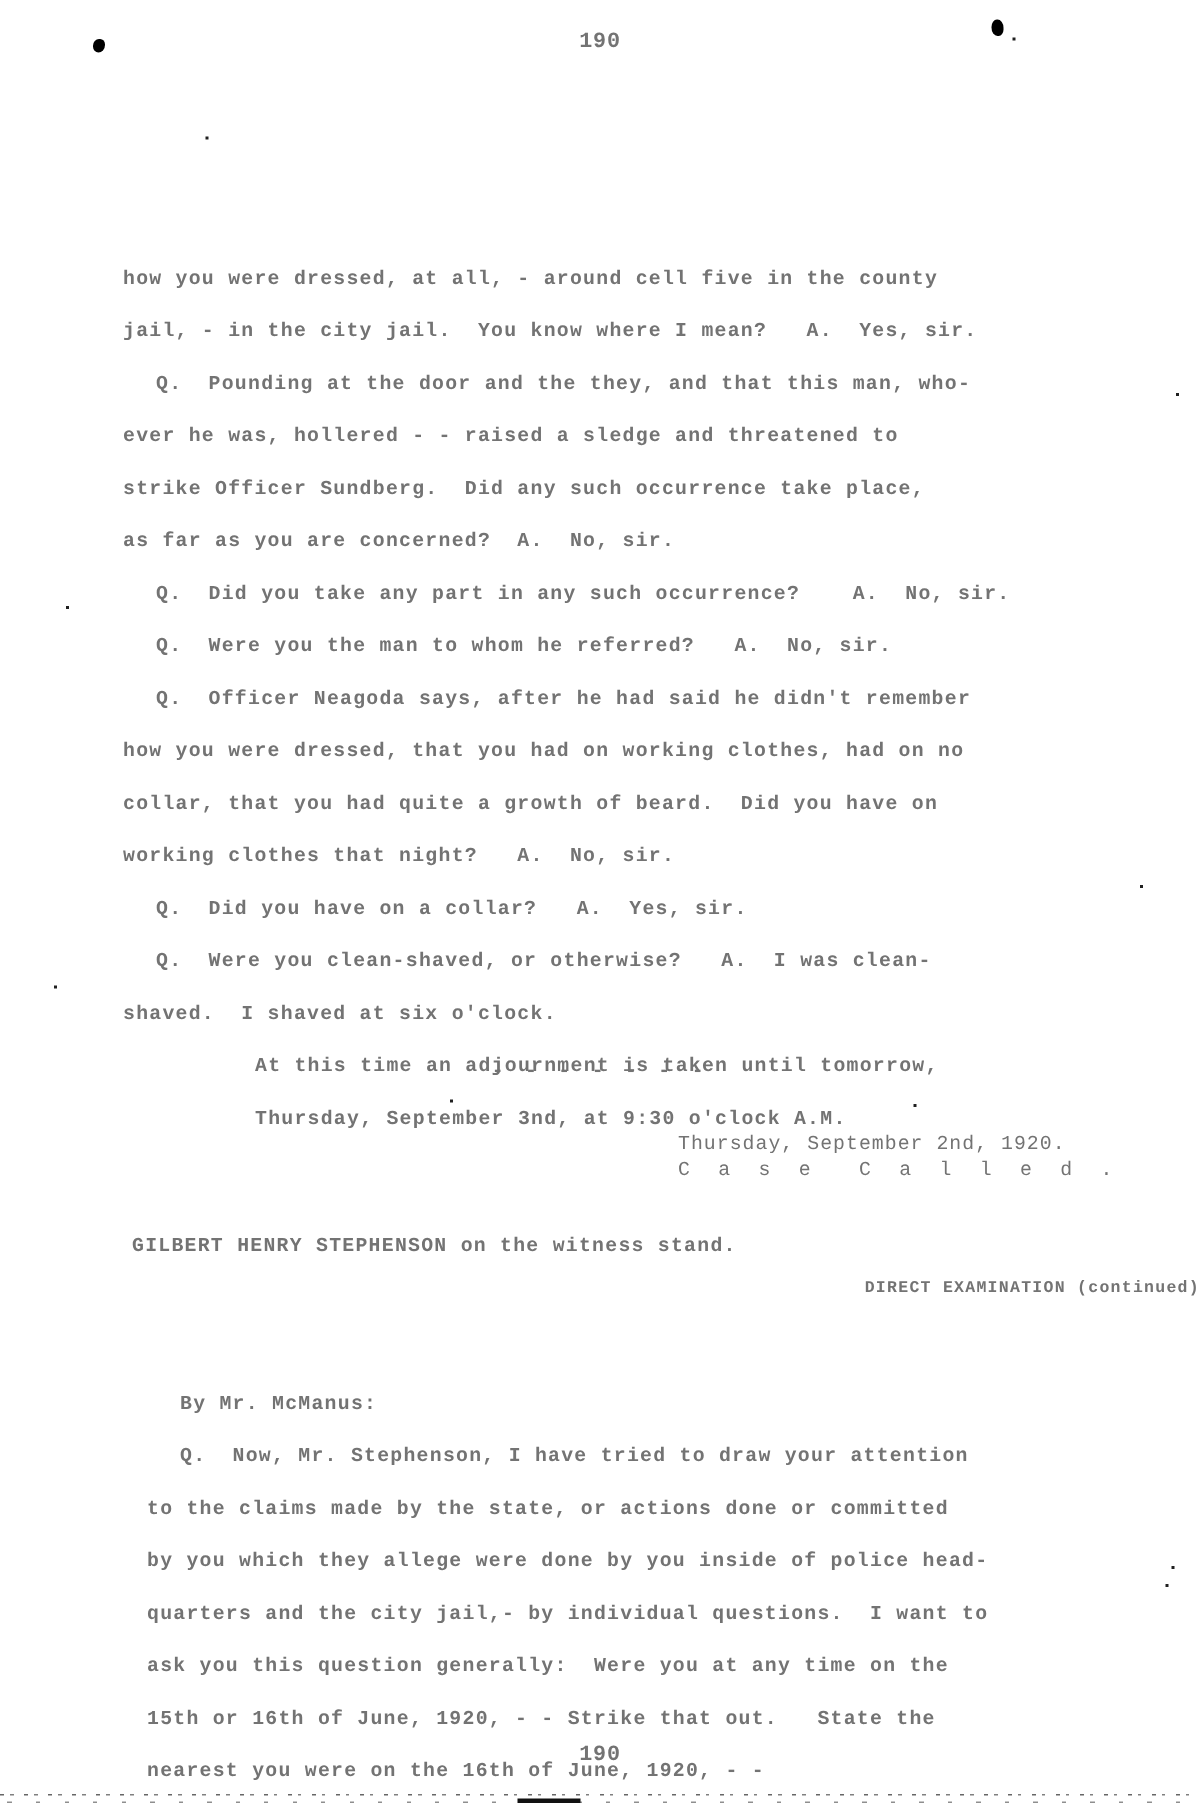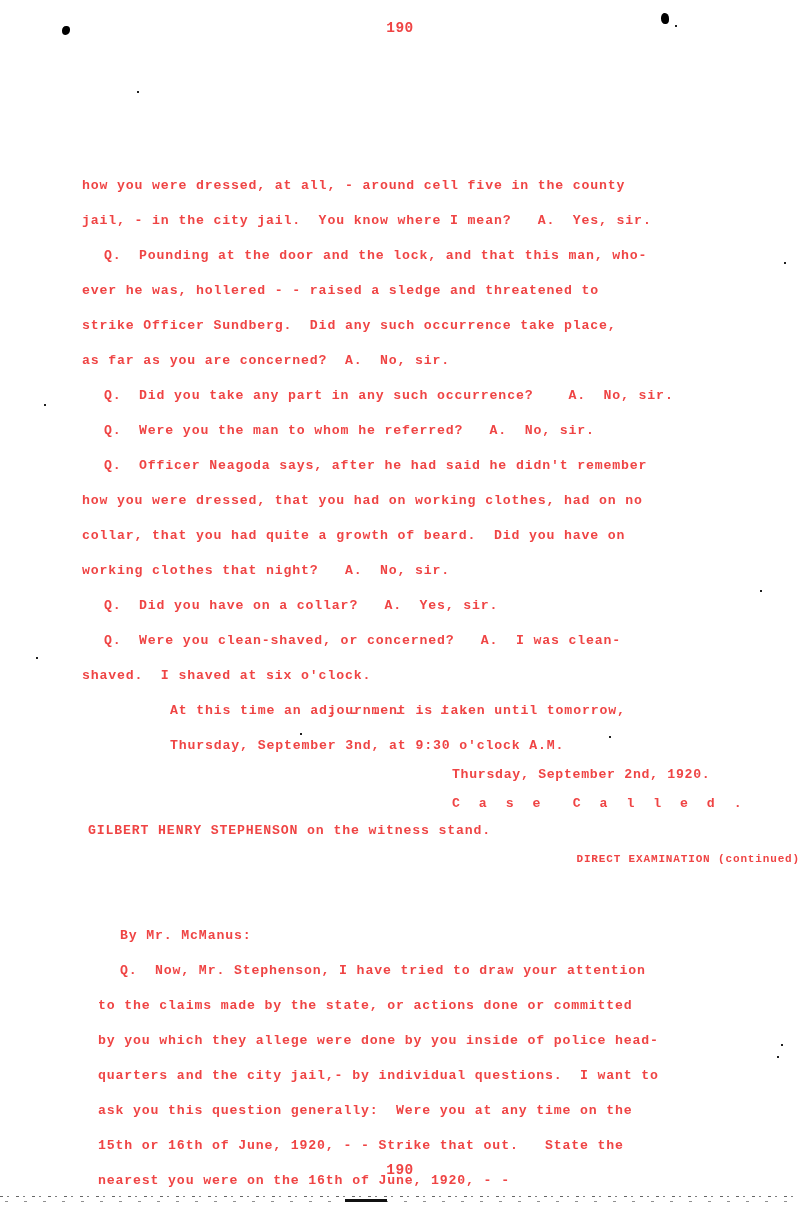--- a/index.html
+++ b/index.html
@@ -8,21 +8,21 @@
     background: #ffffff;
   }
 
   .page {
     position: relative;
     width: 800px;
     height: 1209px;
     background: #ffffff;
     overflow: hidden;
     font-family: "Liberation Mono", "DejaVu Sans Mono", monospace;
-    color: #ef4444;
+    color: #737373;
     -webkit-font-smoothing: none;
   }
 
   
   .page-number-top {
     position: absolute;
     top: 20px;
     left: 0;
     width: 800px;
     text-align: center;
@@ -98,22 +98,21 @@
     position: absolute;
     left: 452px;
     top: 754px;
     width: 330px;
   }
   .session-line {
     font-size: 13.2px;
     line-height: 17px;
     letter-spacing: 0.7px;
     white-space: pre;
-    font-weight: bold;
-    margin-top: 12px;
+    font-weight: normal;
   }
   .case-called {
     letter-spacing: 5.5px;
   }
 
   
   .witness-line {
     position: absolute;
     left: 88px;
     top: 823px;
@@ -199,32 +198,32 @@
   <div class="speck" style="left:781px; top:1044px;"></div>
   <div class="speck" style="left:777px; top:1056px;"></div>
   <div class="speck" style="left:300px; top:733px;"></div>
   <div class="speck" style="left:609px; top:736px;"></div>
 
   <div class="page-number-top">190</div>
 
   <div class="body-text">
     <div class="line">how you were dressed, at all, - around cell five in the county</div>
     <div class="line">jail, - in the city jail.  You know where I mean?   A.  Yes, sir.</div>
-    <div class="line indent-q">Q.  Pounding at the door and the lock, and that this man, who-</div>
+    <div class="line indent-q">Q.  Pounding at the door and the they, and that this man, who-</div>
     <div class="line">ever he was, hollered - - raised a sledge and threatened to</div>
     <div class="line">strike Officer Sundberg.  Did any such occurrence take place,</div>
     <div class="line">as far as you are concerned?  A.  No, sir.</div>
     <div class="line indent-q">Q.  Did you take any part in any such occurrence?    A.  No, sir.</div>
     <div class="line indent-q">Q.  Were you the man to whom he referred?   A.  No, sir.</div>
     <div class="line indent-q">Q.  Officer Neagoda says, after he had said he didn't remember</div>
     <div class="line">how you were dressed, that you had on working clothes, had on no</div>
     <div class="line">collar, that you had quite a growth of beard.  Did you have on</div>
     <div class="line">working clothes that night?   A.  No, sir.</div>
     <div class="line indent-q">Q.  Did you have on a collar?   A.  Yes, sir.</div>
-    <div class="line indent-q">Q.  Were you clean-shaved, or concerned?   A.  I was clean-</div>
+    <div class="line indent-q">Q.  Were you clean-shaved, or otherwise?   A.  I was clean-</div>
     <div class="line">shaved.  I shaved at six o'clock.</div>
     <div class="line indent-mid">At this time an adjournment is taken until tomorrow,</div>
     <div class="line indent-mid">Thursday, September 3nd, at 9:30 o'clock A.M.</div>
   </div>
 
   <div class="separator">- - - - - - -</div>
 
   <div class="session-header">
     <div class="session-line">Thursday, September 2nd, 1920.</div>
     <div class="session-line case-called">C a s e  C a l l e d .</div>

